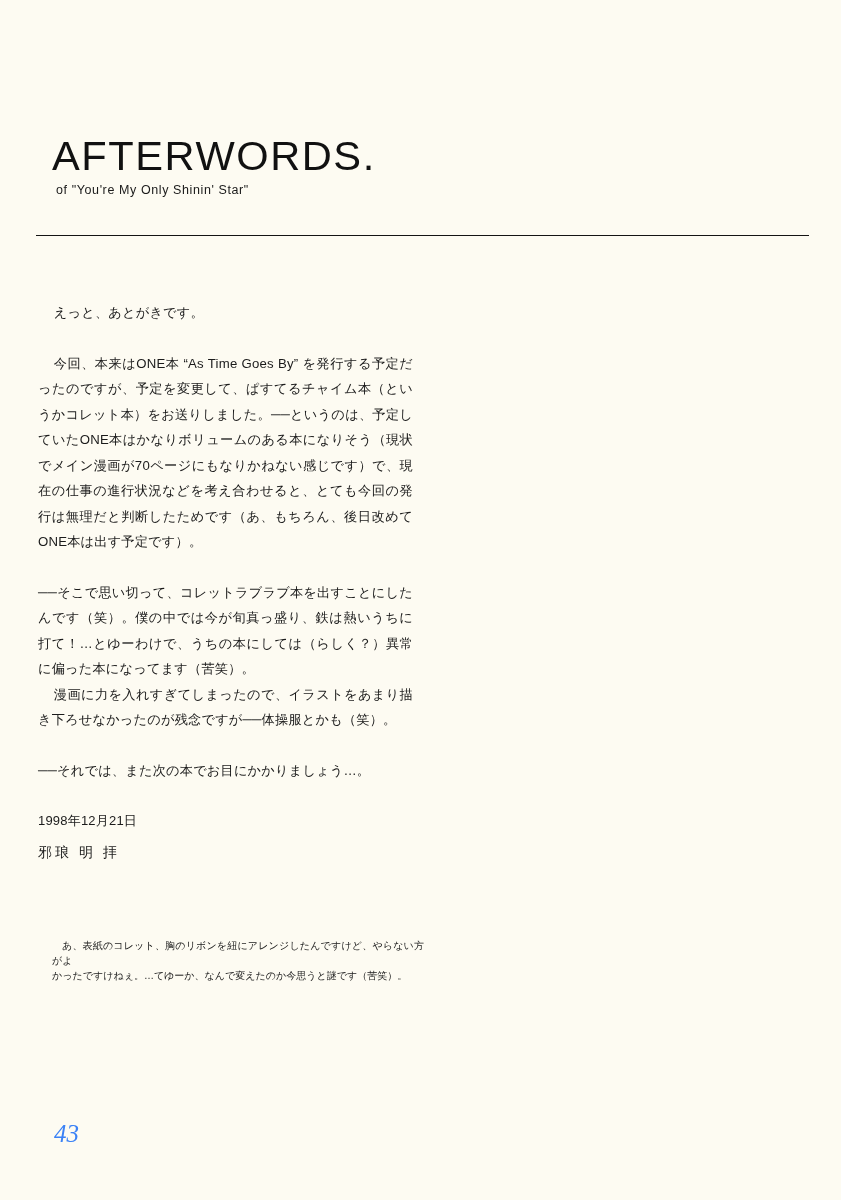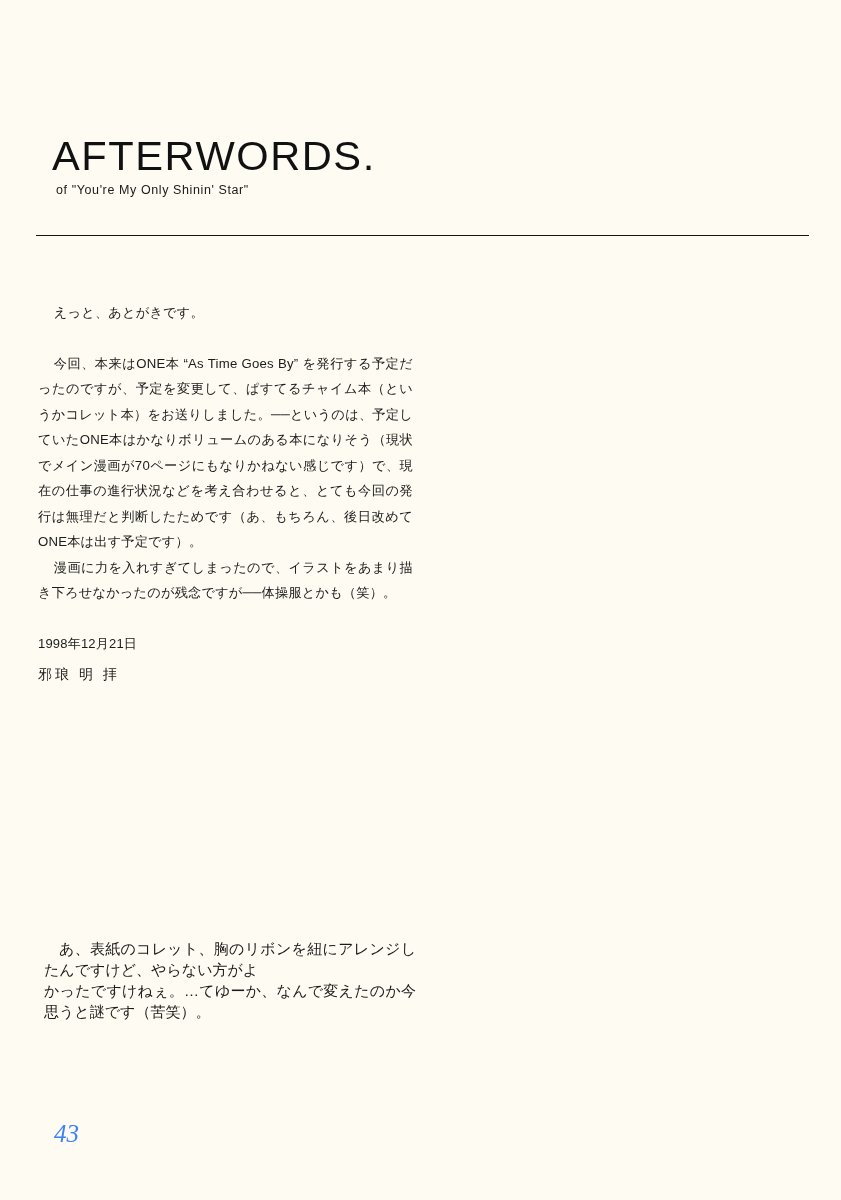--- a/index.html
+++ b/index.html
@@ -84,25 +84,25 @@
   .sig-name {
     margin-top: 6px !important;
     text-align: right;
     padding-right: 18px;
     font-size: 14px;
     letter-spacing: 3px;
   }
 
   .postscript {
     position: absolute;
-    left: 44px;
+    left: 52px;
     top: 938px;
     width: 372px;
-    font-size: 15px;
-    line-height: 21px;
+    font-size: 10px;
+    line-height: 15px;
     color: #1b1b1b;
     text-align: justify;
   }
   .postscript p { margin: 0; }
   .ps-indent { text-indent: 1em; }
 
   .page-number {
     position: absolute;
     left: 54px;
     top: 1120px;
@@ -120,21 +120,23 @@
   <div class="header">
     <h1 class="afterwords-title">AFTERWORDS.</h1>
     <div class="afterwords-sub">of  "You're My Only Shinin' Star"</div>
   </div>
 
   <div class="rule"></div>
 
   <div class="body-text">
     <p class="p-indent">えっと、あとがきです。</p>
     <p class="p-indent gap-md">今回、本来はONE本 “As Time Goes By” を発行する予定だったのですが、予定を変更して、ぱすてるチャイム本（というかコレット本）をお送りしました。──というのは、予定していたONE本はかなりボリュームのある本になりそう（現状でメイン漫画が70ページにもなりかねない感じです）で、現在の仕事の進行状況などを考え合わせると、とても今回の発行は無理だと判断したためです（あ、もちろん、後日改めてONE本は出す予定です）。</p>
+    <p class="gap-lg">──そこで思い切って、コレットラブラブ本を出すことにしたんです（笑）。僕の中では今が旬真っ盛り、鉄は熱いうちに打て！…とゆーわけで、うちの本にしては（らしく？）異常に偏った本になってます（苦笑）。</p>
     <p class="p-indent">漫画に力を入れすぎてしまったので、イラストをあまり描き下ろせなかったのが残念ですが──体操服とかも（笑）。</p>
+    <p class="gap-lg">──それでは、また次の本でお目にかかりましょう…。</p>
     <p class="sig-date">1998年12月21日</p>
     <p class="sig-name">邪琅 明 拝</p>
   </div>
 
   <div class="postscript">
     <p class="ps-indent">あ、表紙のコレット、胸のリボンを紐にアレンジしたんですけど、やらない方がよ</p>
     <p>かったですけねぇ。…てゆーか、なんで変えたのか今思うと謎です（苦笑）。</p>
   </div>
 
   <div class="page-number">43</div>

